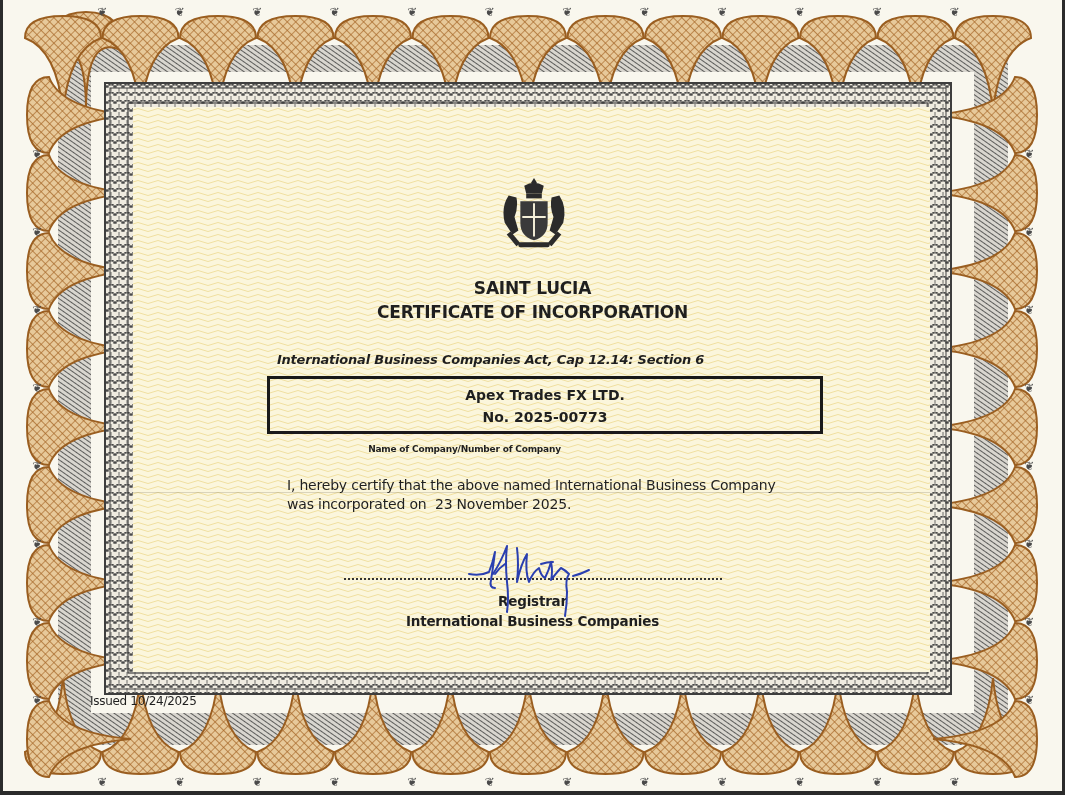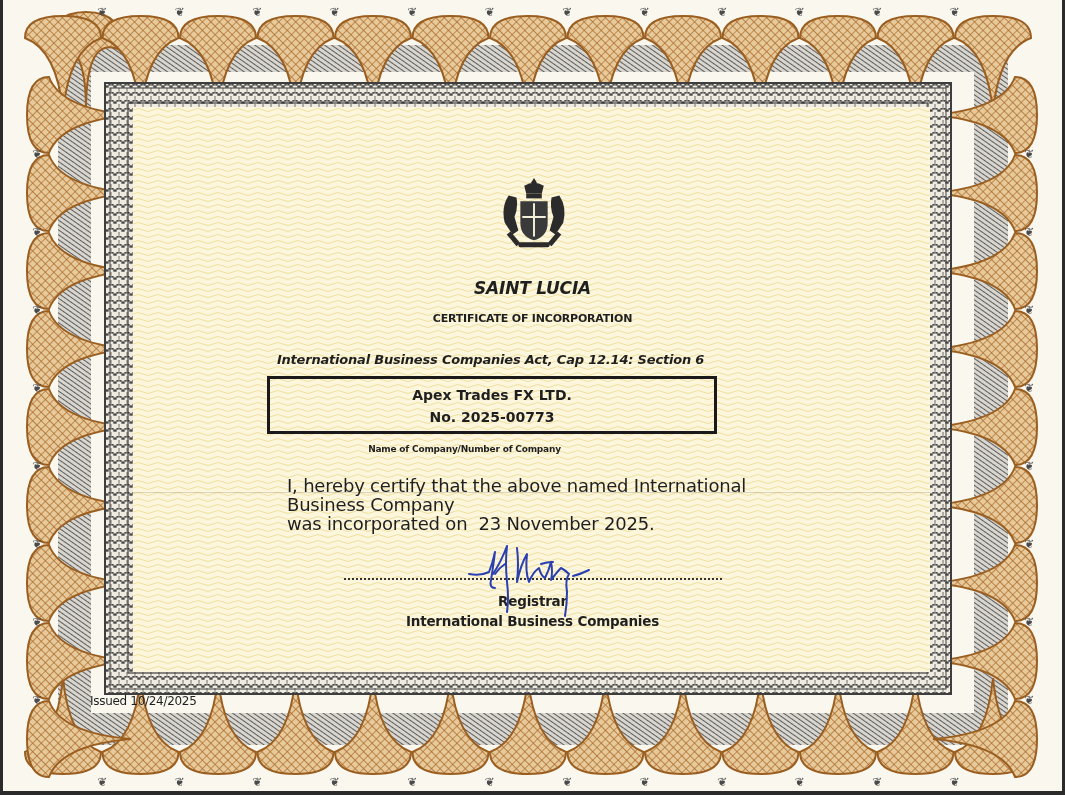--- a/index.html
+++ b/index.html
@@ -22,41 +22,41 @@
   .wave-svg { position: absolute; left: 0; top: 0; width: 100%; height: 100%; }
   .fold { position:absolute; left:0; right:0; top: 385px; height:1px; background: rgba(120,110,90,0.25); }
 
   .emblem { position: absolute; left: 492px; top: 174px; width: 78px; height: 78px; }
 
   .title {
     position: absolute; left: 0; width: 1059px; text-align: center;
     color: #1f1f1f; font-weight: bold;
     font-family: "DejaVu Sans", sans-serif;
   }
-  .t1 { top: 278px; font-size: 17px; letter-spacing: -0.2px; font-style: italic; }
-  .t2 { top: 312px; font-size: 11px; letter-spacing: -0.2px; }
+  .t1 { top: 278px; font-size: 17px; letter-spacing: -0.2px; }
+  .t2 { top: 302px; font-size: 17px; letter-spacing: -0.2px; }
   .act {
     position: absolute; left: 0; width: 975px; text-align: center; top: 352px;
     font-size: 13px; font-style: italic; font-weight: bold; color: #1f1f1f;
     letter-spacing: -0.2px;
   }
   .namebox {
-    position: absolute; left: 264px; top: 376px; width: 450px; height: 58px;
+    position: absolute; left: 264px; top: 376px; width: 556px; height: 58px;
     border: 3px solid #1a1a1a; box-sizing: border-box;
     text-align: center; color: #1f1f1f; font-weight: bold; font-size: 14px;
   }
   .namebox .cn { position:absolute; left:0; right:0; top: 8px; }
   .namebox .no { position:absolute; left:0; right:0; top: 30px; }
   .caption {
     position: absolute; left: 0; width: 923px; text-align: center; top: 444px;
     font-size: 9px; font-weight: bold; color: #1f1f1f; letter-spacing: -0.2px;
   }
   .cert {
     position: absolute; left: 284px; top: 476px; width: 520px;
-    font-size: 18px; color: #1f1f1f; line-height: 19px; letter-spacing: -0.2px;
+    font-size: 14px; color: #1f1f1f; line-height: 19px; letter-spacing: -0.2px;
   }
   .sigline {
     position: absolute; left: 341px; top: 578px; width: 378px; height: 0;
     border-top: 2px dotted #333;
   }
   .sig { position: absolute; left: 462px; top: 540px; width: 160px; height: 84px; }
   .reg {
     position: absolute; left: 0; width: 1059px; text-align: center;
     font-size: 13.5px; font-weight: bold; color: #1f1f1f; letter-spacing: -0.2px;
   }

